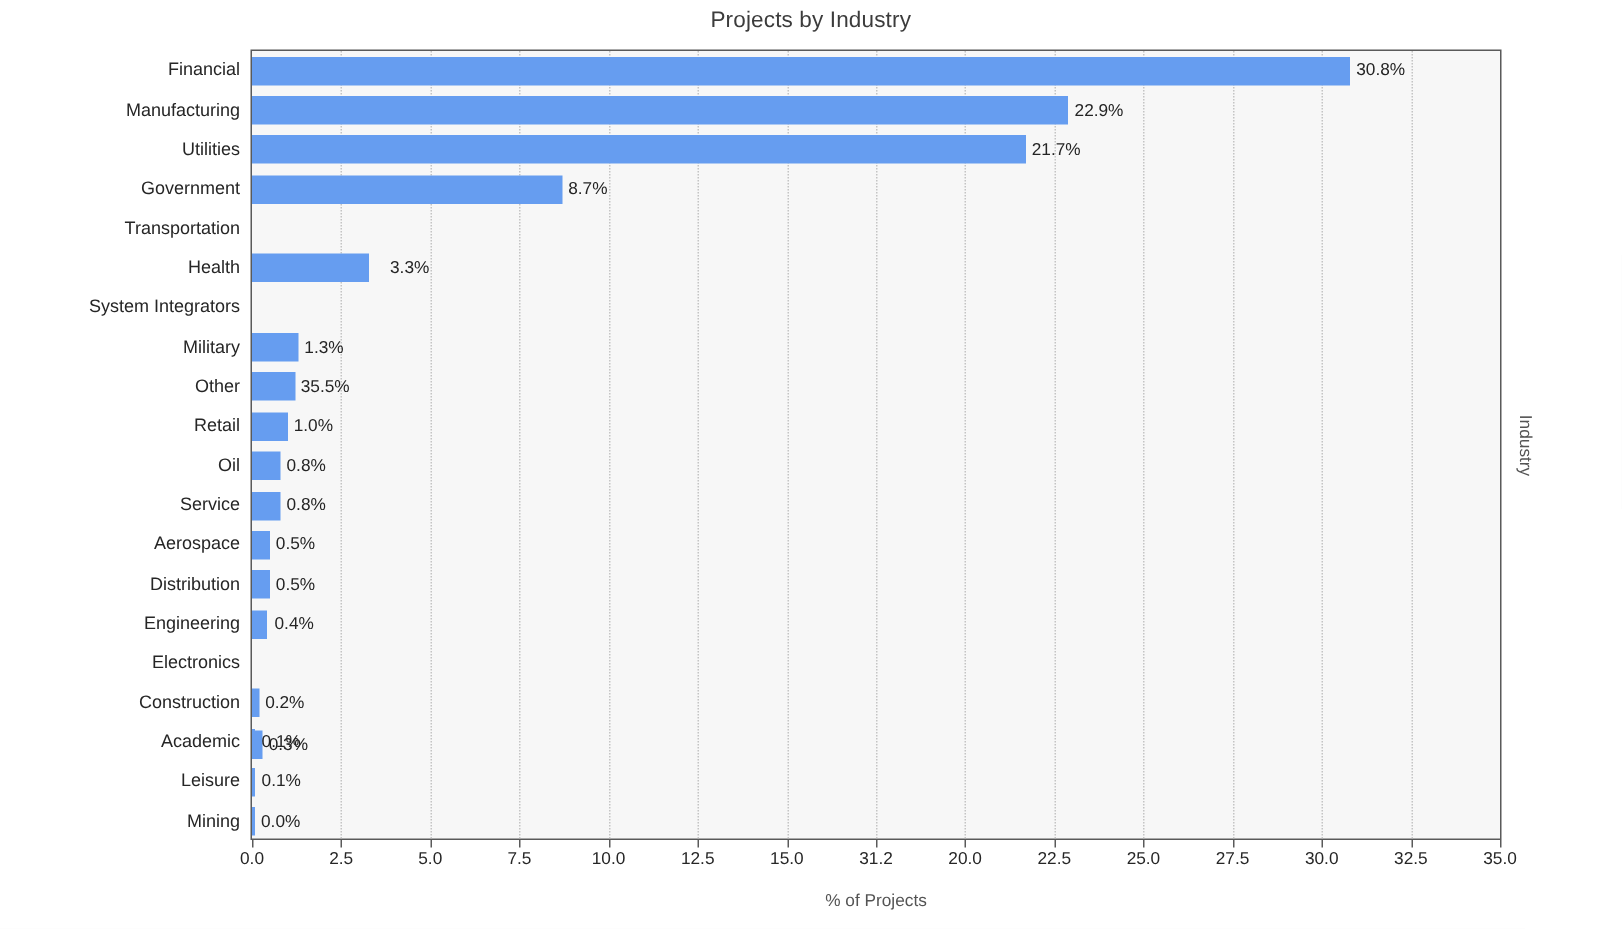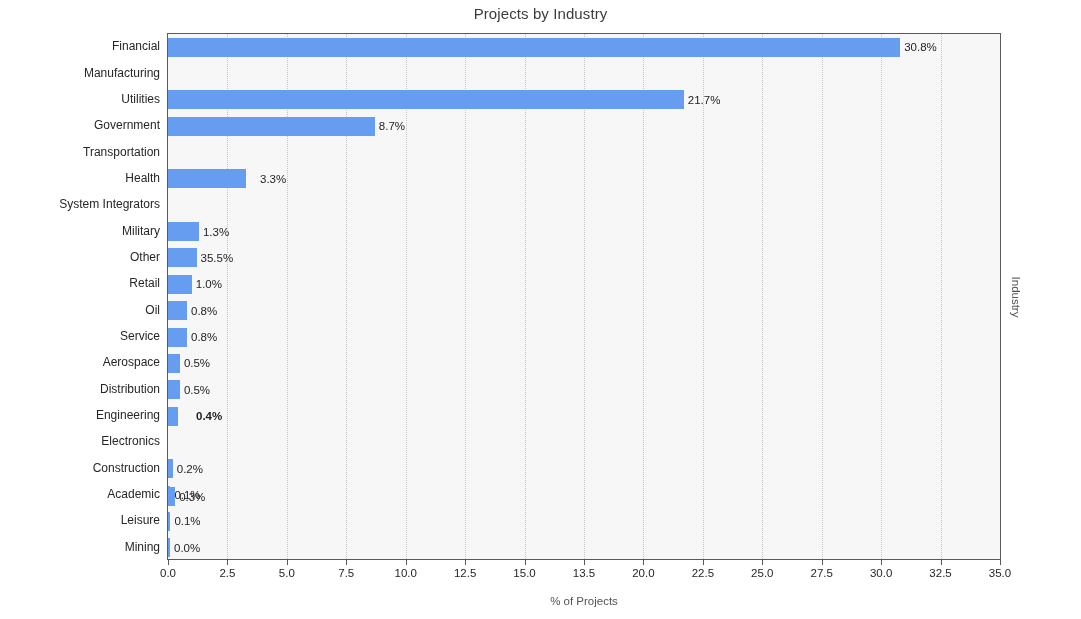--- a/index.html
+++ b/index.html
@@ -195,20 +195,24 @@
       <div class="gridline" style="left: 475.429px;"></div>
       <div class="gridline" style="left: 534.857px;"></div>
       <div class="gridline" style="left: 594.286px;"></div>
       <div class="gridline" style="left: 653.714px;"></div>
       <div class="gridline" style="left: 713.143px;"></div>
       <div class="gridline" style="left: 772.571px;"></div>
       <div class="bar-row" style="top: 3.675px; width: 832px;">
         <div class="bar" style="width: 732.16px; background: rgb(102, 157, 240);"></div>
         <div class="bar-value" style="left: 732.16px;">30.8%</div>
       </div>
+      <div class="bar-row" style="top: 30.025px; width: 832px;">
+        <div class="bar" style="width: 544.366px; background: rgb(102, 157, 240);"></div>
+        <div class="bar-value" style="left: 544.366px;">22.9%</div>
+      </div>
       <div class="bar-row" style="top: 56.375px; width: 832px;">
         <div class="bar" style="width: 515.84px; background: rgb(102, 157, 240);"></div>
         <div class="bar-value" style="left: 515.84px;">21.7%</div>
       </div>
       <div class="bar-row" style="top: 82.725px; width: 832px;">
         <div class="bar" style="width: 206.811px; background: rgb(102, 157, 240);"></div>
         <div class="bar-value" style="left: 206.811px;">8.7%</div>
       </div>
       <div class="bar-row" style="top: 135.425px; width: 832px;">
         <div class="bar" style="width: 78.4457px; background: rgb(102, 157, 240);"></div>
@@ -237,21 +241,21 @@
       <div class="bar-row" style="top: 319.875px; width: 832px;">
         <div class="bar" style="width: 11.8857px; background: rgb(102, 157, 240);"></div>
         <div class="bar-value" style="left: 11.8857px;">0.5%</div>
       </div>
       <div class="bar-row" style="top: 346.225px; width: 832px;">
         <div class="bar" style="width: 11.8857px; background: rgb(102, 157, 240);"></div>
         <div class="bar-value" style="left: 11.8857px;">0.5%</div>
       </div>
       <div class="bar-row" style="top: 372.575px; width: 832px;">
         <div class="bar" style="width: 9.50857px; background: rgb(102, 157, 240);"></div>
-        <div class="bar-value" style="left: 24px; font-weight: bold;">0.4%</div>
+        <div class="bar-value" style="left: 11px;">0.4%</div>
       </div>
       <div class="bar-row" style="top: 417px; width: 832px; margin-top: 36px;">
         <div class="bar" style="width: 7.13143px; background: rgb(102, 157, 240);"></div>
         <div class="bar-value" style="left: 7.13143px;">0.3%</div>
       </div>
       <div class="bar-row" style="top: 425.275px; width: 832px;">
         <div class="bar" style="width: 4.75429px; background: rgb(102, 157, 240);"></div>
         <div class="bar-value" style="left: 4.75429px;">0.2%</div>
       </div>
       <div class="bar-row" style="top: 451.625px; width: 832px;">
@@ -277,21 +281,21 @@
       <div class="xtick-label" style="left: 119.857px;">5.0</div>
       <div class="xtick-mark" style="left: 179.286px;"></div>
       <div class="xtick-label" style="left: 179.286px;">7.5</div>
       <div class="xtick-mark" style="left: 238.714px;"></div>
       <div class="xtick-label" style="left: 238.714px;">10.0</div>
       <div class="xtick-mark" style="left: 298.143px;"></div>
       <div class="xtick-label" style="left: 298.143px;">12.5</div>
       <div class="xtick-mark" style="left: 357.571px;"></div>
       <div class="xtick-label" style="left: 357.571px;">15.0</div>
       <div class="xtick-mark" style="left: 417px;"></div>
-      <div class="xtick-label" style="left: 417px;">13.5</div>
+      <div class="xtick-label" style="left: 417px;">31.2</div>
       <div class="xtick-mark" style="left: 476.429px;"></div>
       <div class="xtick-label" style="left: 476.429px;">20.0</div>
       <div class="xtick-mark" style="left: 535.857px;"></div>
       <div class="xtick-label" style="left: 535.857px;">22.5</div>
       <div class="xtick-mark" style="left: 595.286px;"></div>
       <div class="xtick-label" style="left: 595.286px;">25.0</div>
       <div class="xtick-mark" style="left: 654.714px;"></div>
       <div class="xtick-label" style="left: 654.714px;">27.5</div>
       <div class="xtick-mark" style="left: 714.143px;"></div>
       <div class="xtick-label" style="left: 714.143px;">30.0</div>

